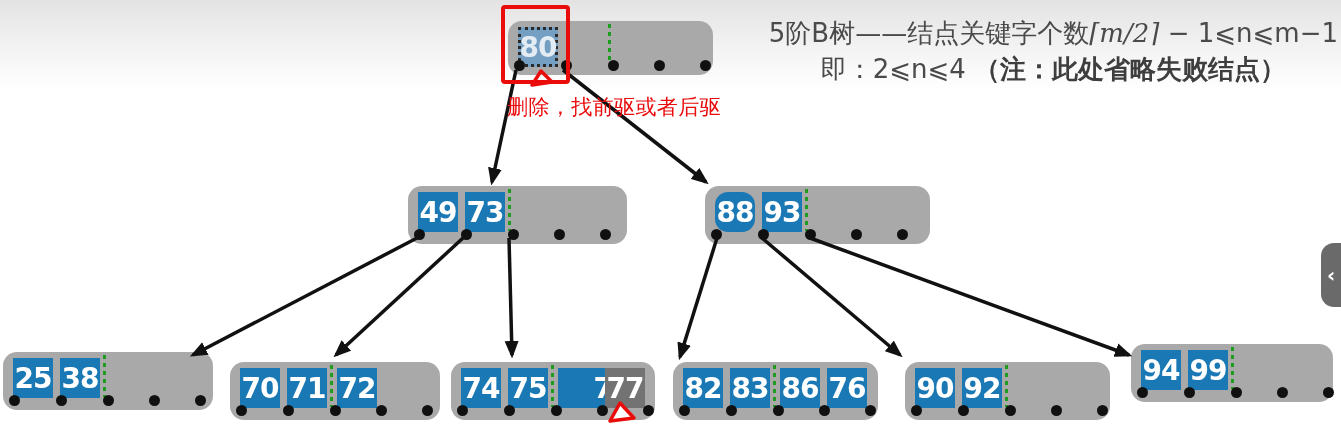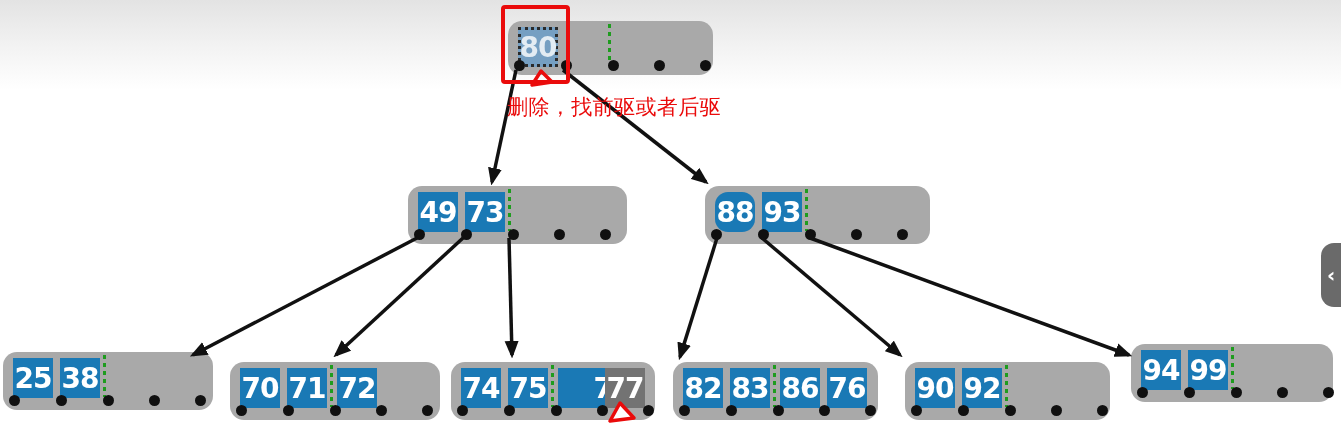--- a/index.html
+++ b/index.html
@@ -79,20 +79,24 @@
         <line x1="762" y1="238" x2="900" y2="355" stroke="#111111" stroke-width="3.5" marker-end="url(#ah)"></line>
         <line x1="810" y1="238" x2="1129" y2="355" stroke="#111111" stroke-width="3.5" marker-end="url(#ah)"></line>
       </g>
     <g id="marker-group">
         <rect x="503" y="7" width="65" height="75" fill="none" stroke="#ea0b0b" stroke-width="4" rx="2"></rect>
         <polygon points="541,71 532,85 552,82" fill="none" stroke="#ea0b0b" stroke-width="3.5" stroke-linejoin="round"></polygon>
         <polygon points="620,403 610,421 634,418" fill="#ffffff" stroke="#ea0b0b" stroke-width="3.5" stroke-linejoin="round"></polygon>
       </g>
   </svg>
 
+  <div class="title">
+    <div><span>5阶B树——结点关键字个数</span><span class="math">⌈m/2⌉</span><span> − 1⩽n⩽m−1</span></div>
+    <div><span>即：2⩽n⩽4 </span><span class="bold">（注：此处省略失败结点）</span></div>
+  </div>
 
   <div class="delete-hint">删除，找前驱或者后驱</div>
 
   <div class="side-tab">
     <span>‹</span>
   </div>
 
 <div class="node" style="left: 508px; top: 21px; width: 205px; height: 54px; background: rgb(169, 169, 169);">
       <div class="divider" style="left: 100px; top: 3px; height: 38px;"></div>
       <div class="key key--selected" style="left: 10px;">80</div>

